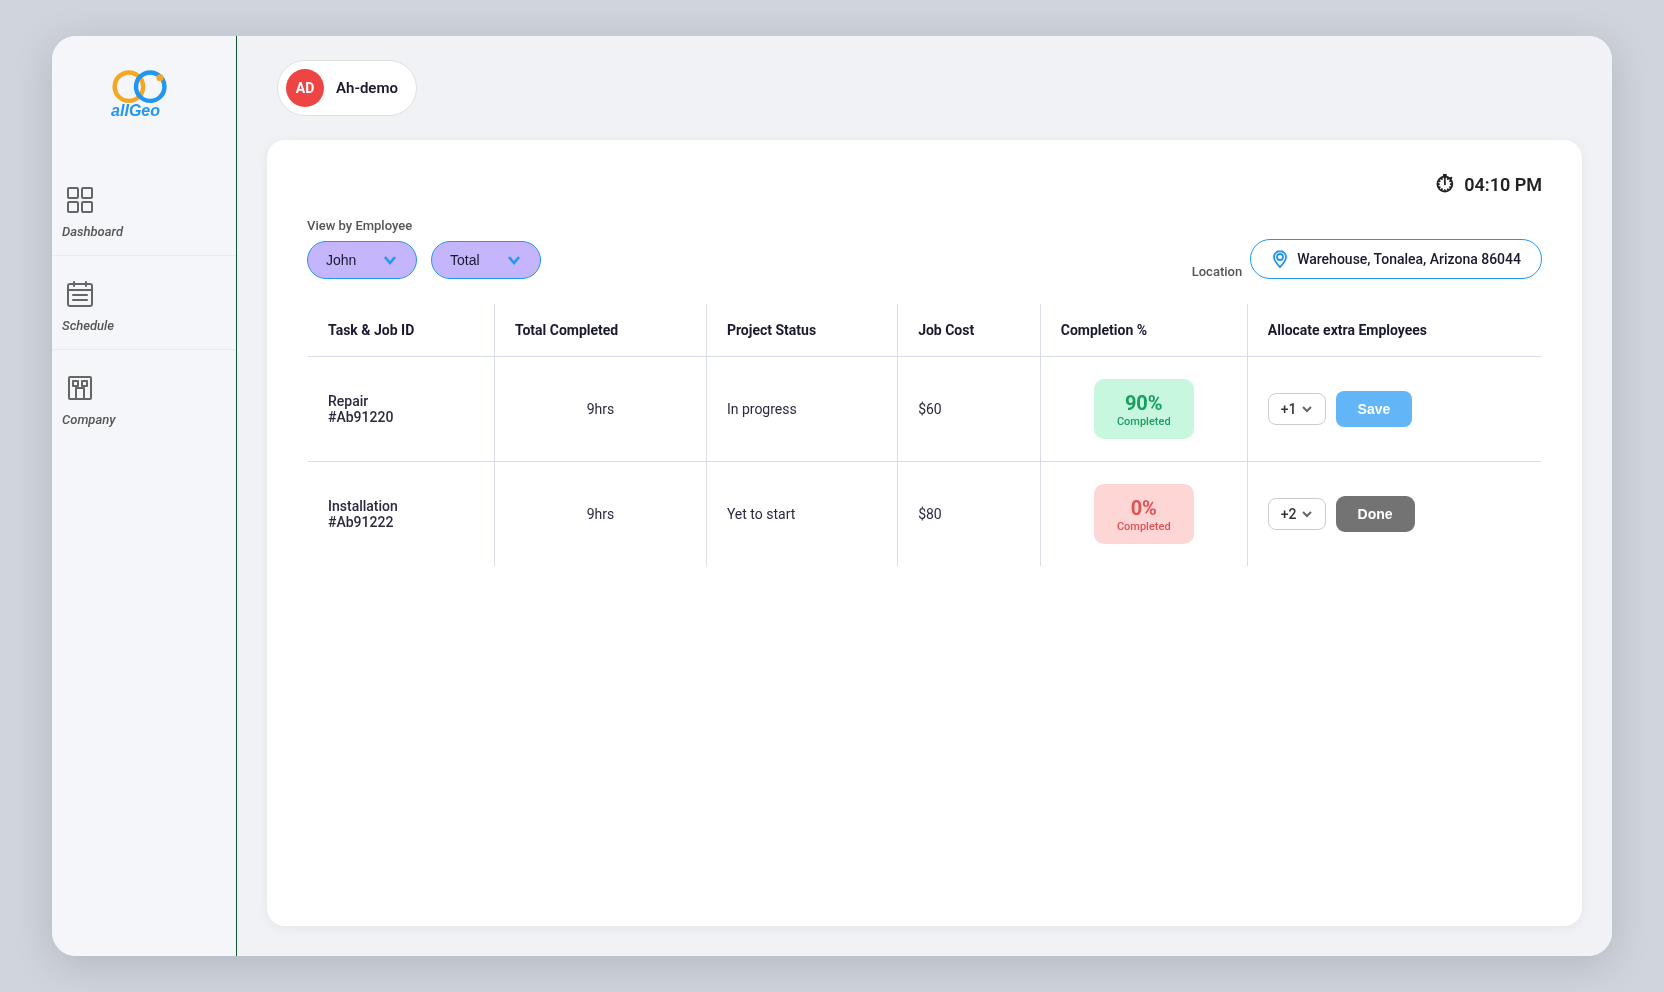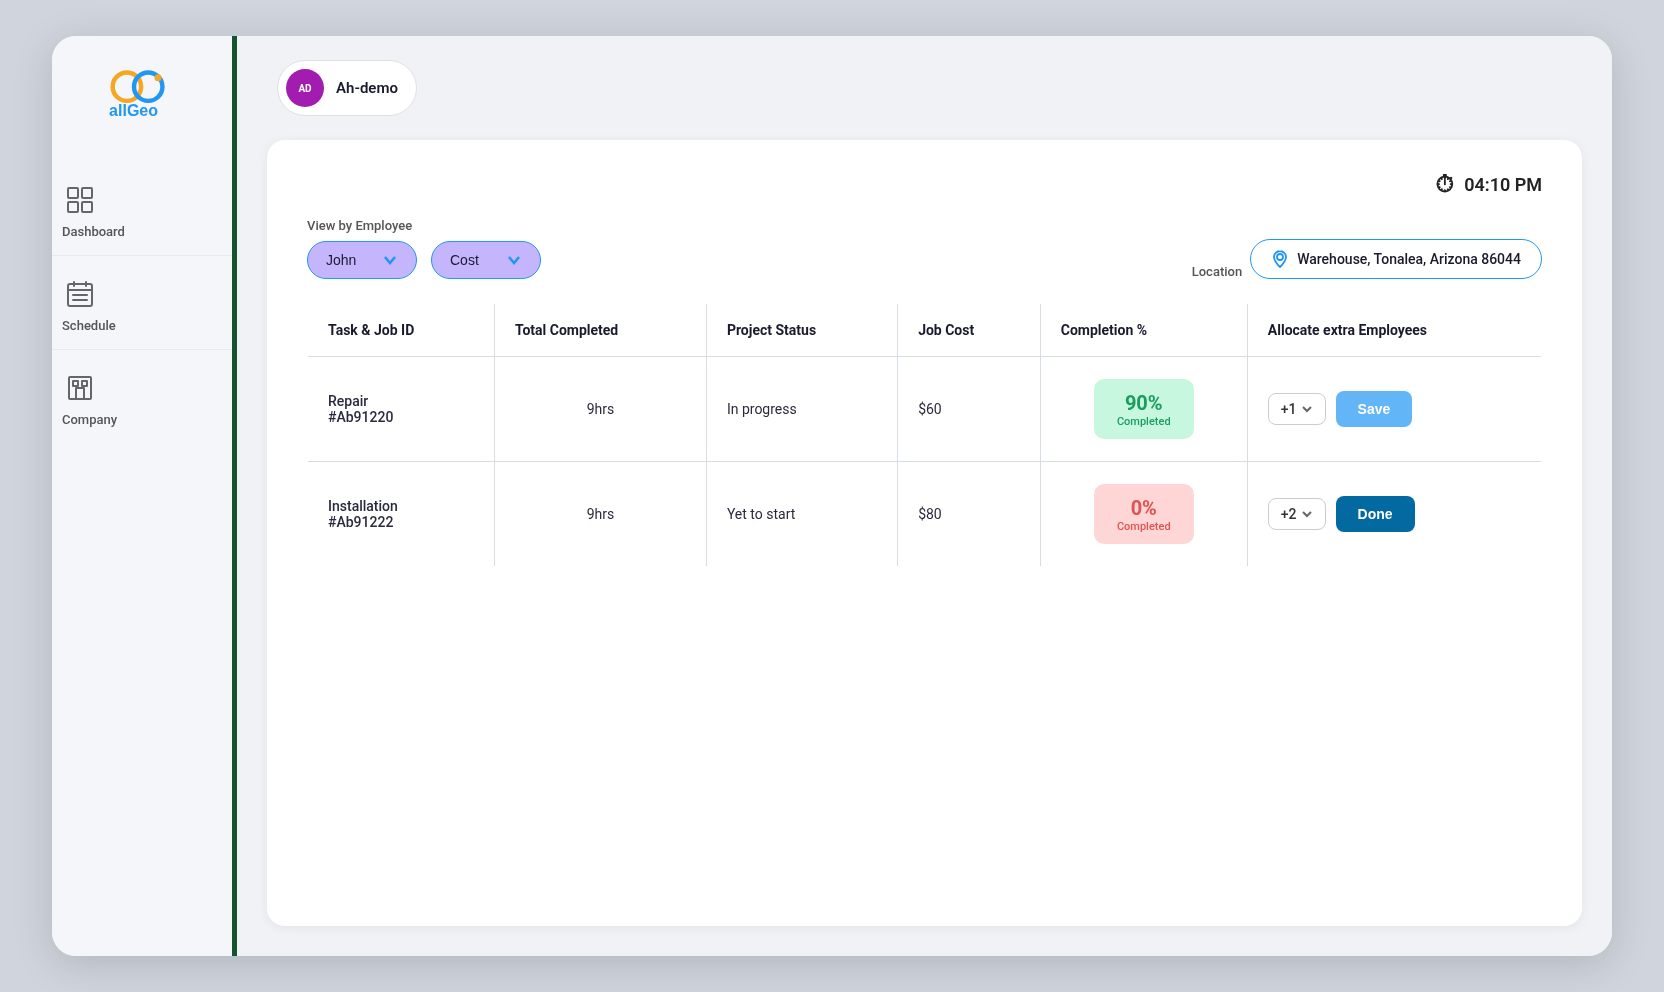--- a/index.html
+++ b/index.html
@@ -21,22 +21,23 @@
       box-shadow: 0 8px 40px rgba(0,0,0,0.15);
     }
     
     .sidebar {
       width: 185px;
       background: #f5f6fa;
       display: flex;
       flex-direction: column;
       align-items: center;
       padding: 30px 0 20px;
-      border-right: 5px solid #14532d;
+      border-right: 1px solid #14532d;
       flex-shrink: 0;
+      font-style: italic;
     }
     .logo-container {
       margin-bottom: 40px;
       display: flex;
       flex-direction: column;
       align-items: center;
     }
     .logo-svg {
       width: 80px;
       height: 60px;
@@ -123,26 +124,26 @@
       background: #fff;
       border: 1.5px solid #e0e0e0;
       border-radius: 28px;
       padding: 8px 18px 8px 8px;
       cursor: pointer;
     }
     .user-avatar {
       width: 38px;
       height: 38px;
       border-radius: 50%;
-      background: #a21caf;
+      background: #ef4444;
       color: #fff;
       display: flex;
       align-items: center;
       justify-content: center;
-      font-size: 10px;
+      font-size: 14px;
       font-weight: 700;
     }
     .user-name {
       font-size: 15px;
       font-weight: 600;
       color: #1a1a2e;
     }
 
     
     .content-area {
@@ -288,21 +289,21 @@
     }
     .employee-stepper svg { width: 12px; height: 12px; }
     .action-btn {
       padding: 10px 22px;
       border: none;
       border-radius: 8px;
       font-size: 14px;
       font-weight: 600;
       cursor: pointer;
     }
-    .action-btn.done { background: #0369a1; color: #fff; }
+    .action-btn.done { background: #737373; color: #fff; border-radius: 9px; }
     .action-btn.save { background: #2196f3; color: #fff; opacity: 0.7; }
   </style>
 </head>
 <body>
 
 <div class="app-container">
 
   <aside class="sidebar">
     <div class="logo-container">
       <svg class="logo-svg" viewBox="0 0 90 65" fill="none" xmlns="http://www.w3.org/2000/svg">
@@ -381,21 +382,21 @@
         <div class="filters-left">
           <span class="filter-label">View by Employee</span>
           <div class="filter-dropdowns">
             <button class="dropdown-btn">
               <span>John</span>
               <svg viewBox="0 0 16 16" fill="none" stroke="#2196f3" stroke-width="2.5">
                 <polyline points="3,5 8,11 13,5"></polyline>
               </svg>
             </button>
             <button class="dropdown-btn">
-              <span>Cost</span>
+              <span>Total</span>
               <svg viewBox="0 0 16 16" fill="none" stroke="#2196f3" stroke-width="2.5">
                 <polyline points="3,5 8,11 13,5"></polyline>
               </svg>
             </button>
           </div>
         </div>
         <div class="location-section">
           <span class="location-label">Location</span>
           <div class="location-btn">
             <svg viewBox="0 0 18 18" fill="none" stroke="#2196f3" stroke-width="1.8">

